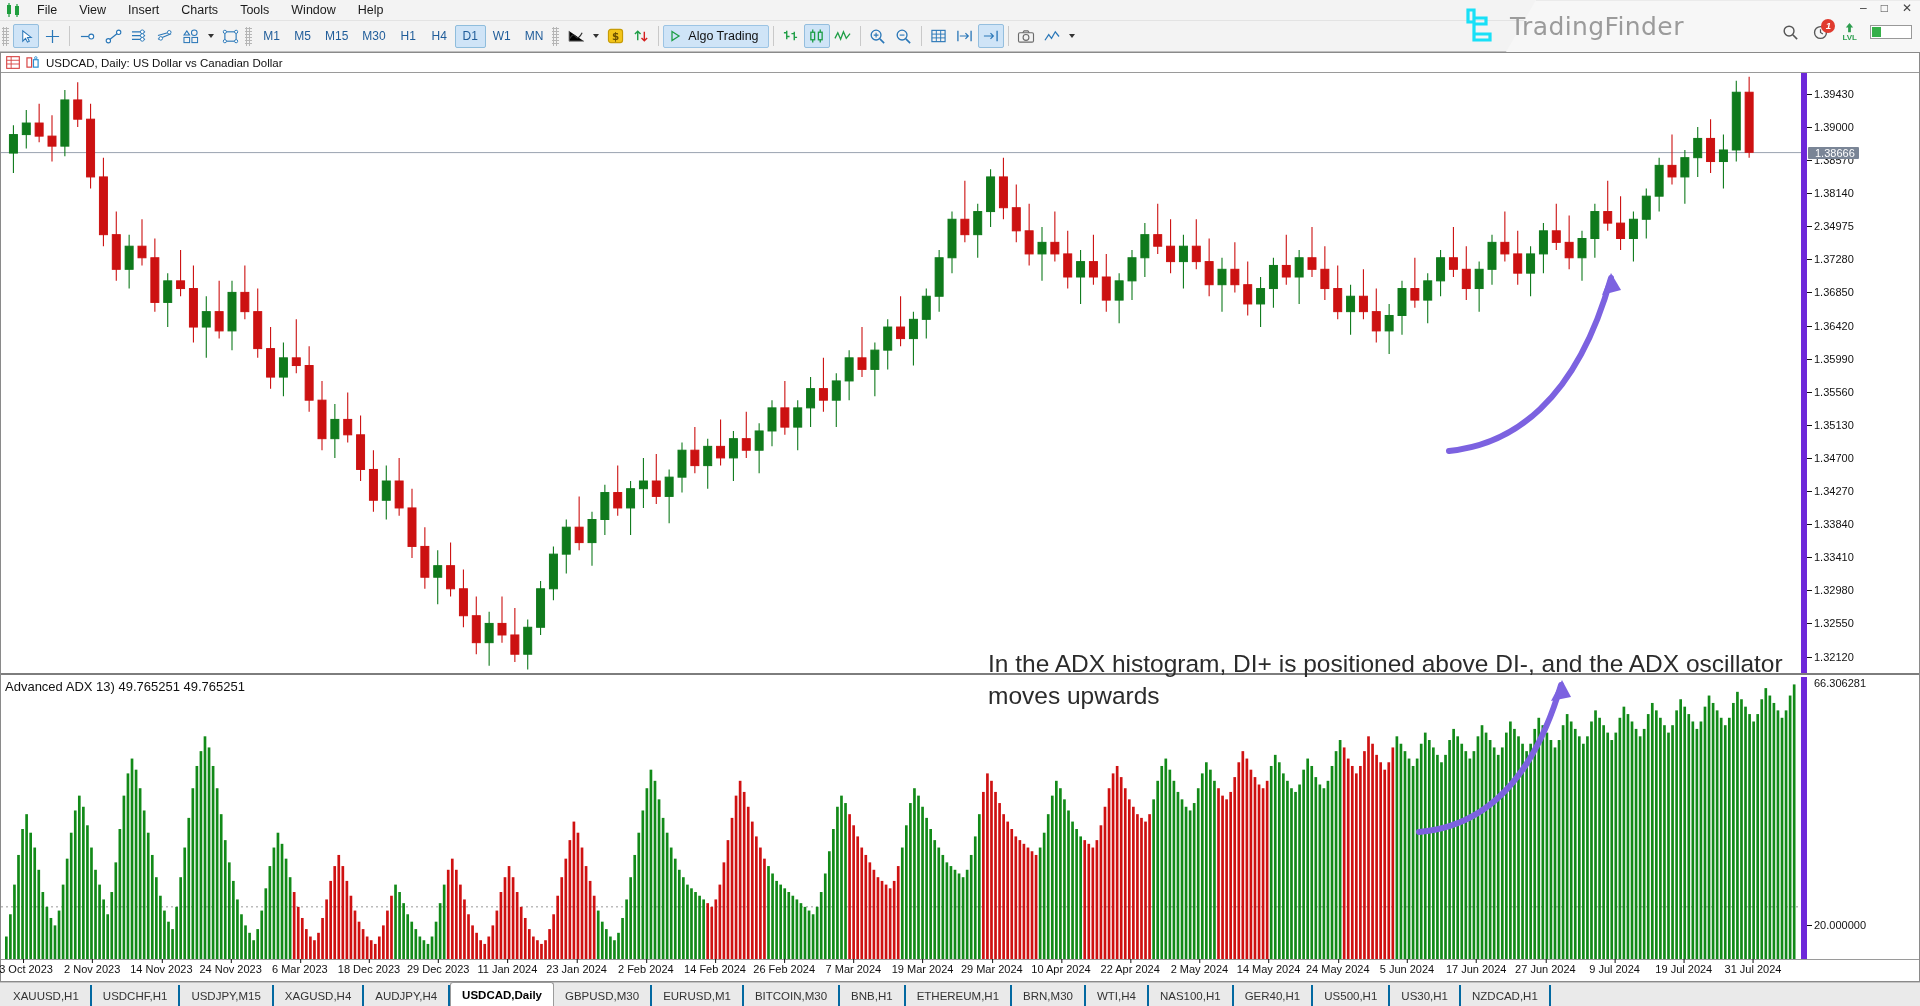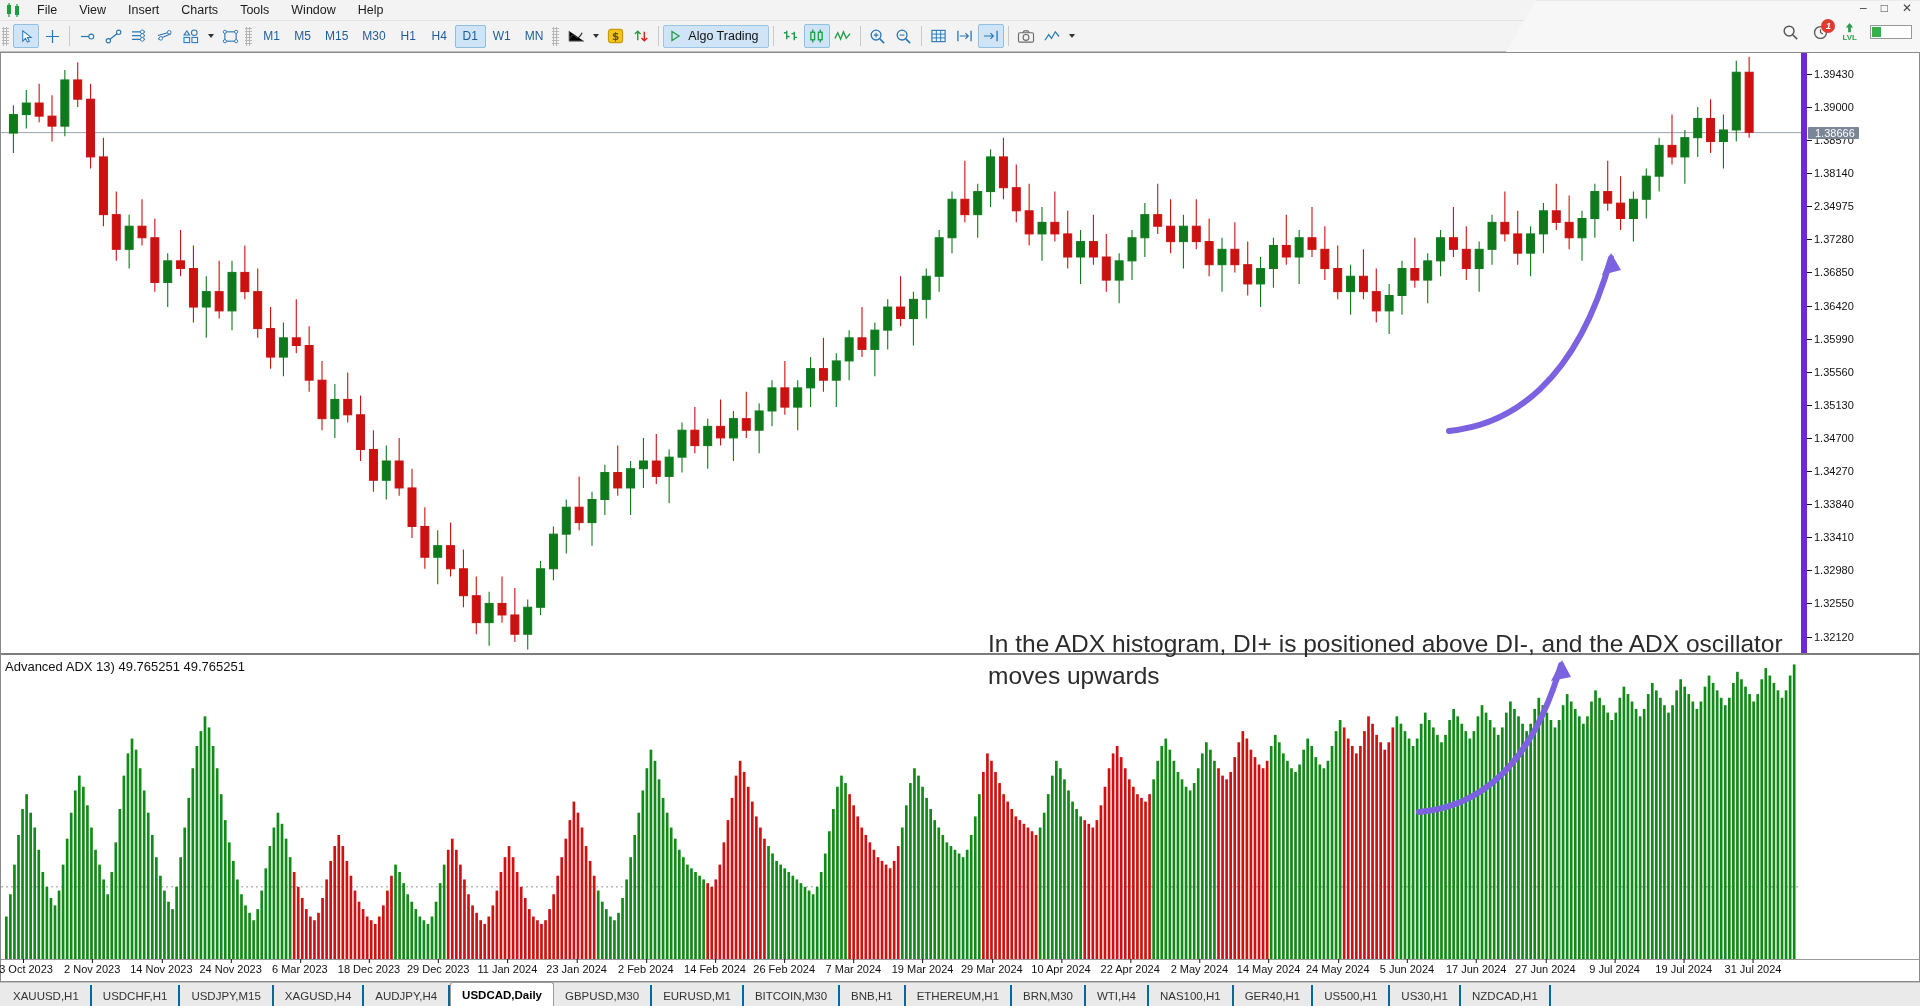--- a/index.html
+++ b/index.html
@@ -388,20 +388,29 @@
       <span class="caret"></span>
     </div>
 </div>
 
 <div id="hdr-right">
   <svg width="480" height="52" style="position:absolute;left:0;top:0">
     <path d="M 96 0 L 480 0 L 480 52 L 66 52 Z" fill="#f7f7f7"></path>
     <path d="M 96 0 L 480 0" stroke="#e0e0e0" fill="none"></path>
   </svg>
 
+  <div id="logo-wrap">
+    <span style="display:flex">
+      <svg width="40" height="40" viewBox="0 0 40 40">
+        <path d="M8 4 H14 V16 H8 Z M8 16 H14 V34 H30 V28 H14" fill="none" stroke="#18e0f7" stroke-width="3.2" stroke-linejoin="miter"></path>
+        <path d="M14 12 H26 V18 H14" fill="none" stroke="#18e0f7" stroke-width="3.2"></path>
+      </svg>
+    </span>
+    <span id="logo-text">TradingFinder</span>
+  </div>
 
   <div id="win-ctrls" style="pointer-events:auto">
     <span>–</span>
     <span>□</span>
     <span>✕</span>
   </div>
 
   <div id="tray" style="pointer-events:auto">
     <span style="display:flex">
       <svg width="17" height="17" viewBox="0 0 18 18">
@@ -423,20 +432,36 @@
       <b class="lvl">LVL</b>
     </span>
     <span id="meter">
         <i></i>
       </span>
   </div>
 </div>
 
 <div id="chartwin">
 
+  <div id="chart-title">
+    <span style="display:flex">
+      <svg width="14" height="13" viewBox="0 0 15 14">
+          <rect x="0.7" y="0.7" width="13.6" height="12.6" fill="#fff" stroke="#d84545" stroke-width="1.2"></rect>
+          <path d="M0.7 4.6 H14.3 M0.7 8.6 H14.3 M5.5 0.7 V13.3" stroke="#d84545" stroke-width="1"></path>
+        </svg>
+    </span>
+    <span style="display:flex">
+      <svg width="14" height="13" viewBox="0 0 15 14">
+          <rect x="1" y="2" width="5" height="10" fill="none" stroke="#d84545" stroke-width="1.3"></rect>
+          <rect x="8" y="4" width="5" height="8" fill="none" stroke="#2b8fd0" stroke-width="1.3"></rect>
+          <circle cx="10.5" cy="2" r="1.3" fill="none" stroke="#2b8fd0" stroke-width="1"></circle>
+        </svg>
+    </span>
+    <span>USDCAD, Daily:  US Dollar vs Canadian Dollar</span>
+  </div>
 
   <div id="chart-body">
 
     <div class="pane" id="price-pane">
       <div class="plot" id="price-plot">
         <svg id="price-svg" width="1800" height="602">
             <line x1="0" x2="1800" y1="79.59948849104865" y2="79.59948849104865" stroke="#9aa3b0" stroke-width="1"></line>
             <line x1="12.428571428571429" x2="12.428571428571429" y1="52.34782608695593" y2="100.07672634271182" stroke="#0f7a1c" stroke-width="1.1"></line>
             <rect x="8.442857142857143" y="61.58567774936057" width="7.9714285714285715" height="18.47570332480791" fill="#0f7a1c" stroke="#0f7a1c"></rect>
             <line x1="25.285714285714285" x2="25.285714285714285" y1="36.951406649615706" y2="75.44245524296696" stroke="#0f7a1c" stroke-width="1.1"></line>
@@ -1182,20 +1207,25 @@
             <rect x="1771.5675675675677" y="25.95121951219511" width="2.675675675675676" height="278.0487804878049" fill="#128a18"></rect>
             <rect x="1775.6216216216217" y="33.365853658536594" width="2.675675675675676" height="270.6341463414634" fill="#128a18"></rect>
             <rect x="1779.6756756756758" y="40.78048780487808" width="2.675675675675676" height="263.2195121951219" fill="#128a18"></rect>
             <rect x="1783.7297297297298" y="33.365853658536594" width="2.675675675675676" height="270.6341463414634" fill="#128a18"></rect>
             <rect x="1787.783783783784" y="18.536585365853682" width="2.675675675675676" height="285.4634146341463" fill="#128a18"></rect>
             <rect x="1791.837837837838" y="7.414634146341484" width="2.675675675675676" height="296.5853658536585" fill="#128a18"></rect>
             <path d="M 1418 155 C 1478 150 1530 110 1560 8" stroke="#7c62e0" stroke-width="6" fill="none" stroke-linecap="round"></path>
             <path d="M 1561 3 L 1550 24 L 1570 20 Z" fill="#7c62e0"></path>
           </svg>
       </div>
+      <div class="axis" id="ind-axis">
+          <div class="tick plain" style="top: 6px;">66.306281</div>
+          <div class="tick" style="top: 248.464px;">20.000000</div>
+          <div class="tick plain" style="top: 298px;">9.649671</div>
+        </div>
     </div>
 
     <div id="time-axis">
         <div class="tax-lbl" style="left: 22px;">23 Oct 2023</div>
         <div class="tax-lbl" style="left: 91.2px;">2 Nov 2023</div>
         <div class="tax-lbl" style="left: 160.4px;">14 Nov 2023</div>
         <div class="tax-lbl" style="left: 229.6px;">24 Nov 2023</div>
         <div class="tax-lbl" style="left: 298.8px;">6 Mar 2023</div>
         <div class="tax-lbl" style="left: 368px;">18 Dec 2023</div>
         <div class="tax-lbl" style="left: 437.2px;">29 Dec 2023</div>

